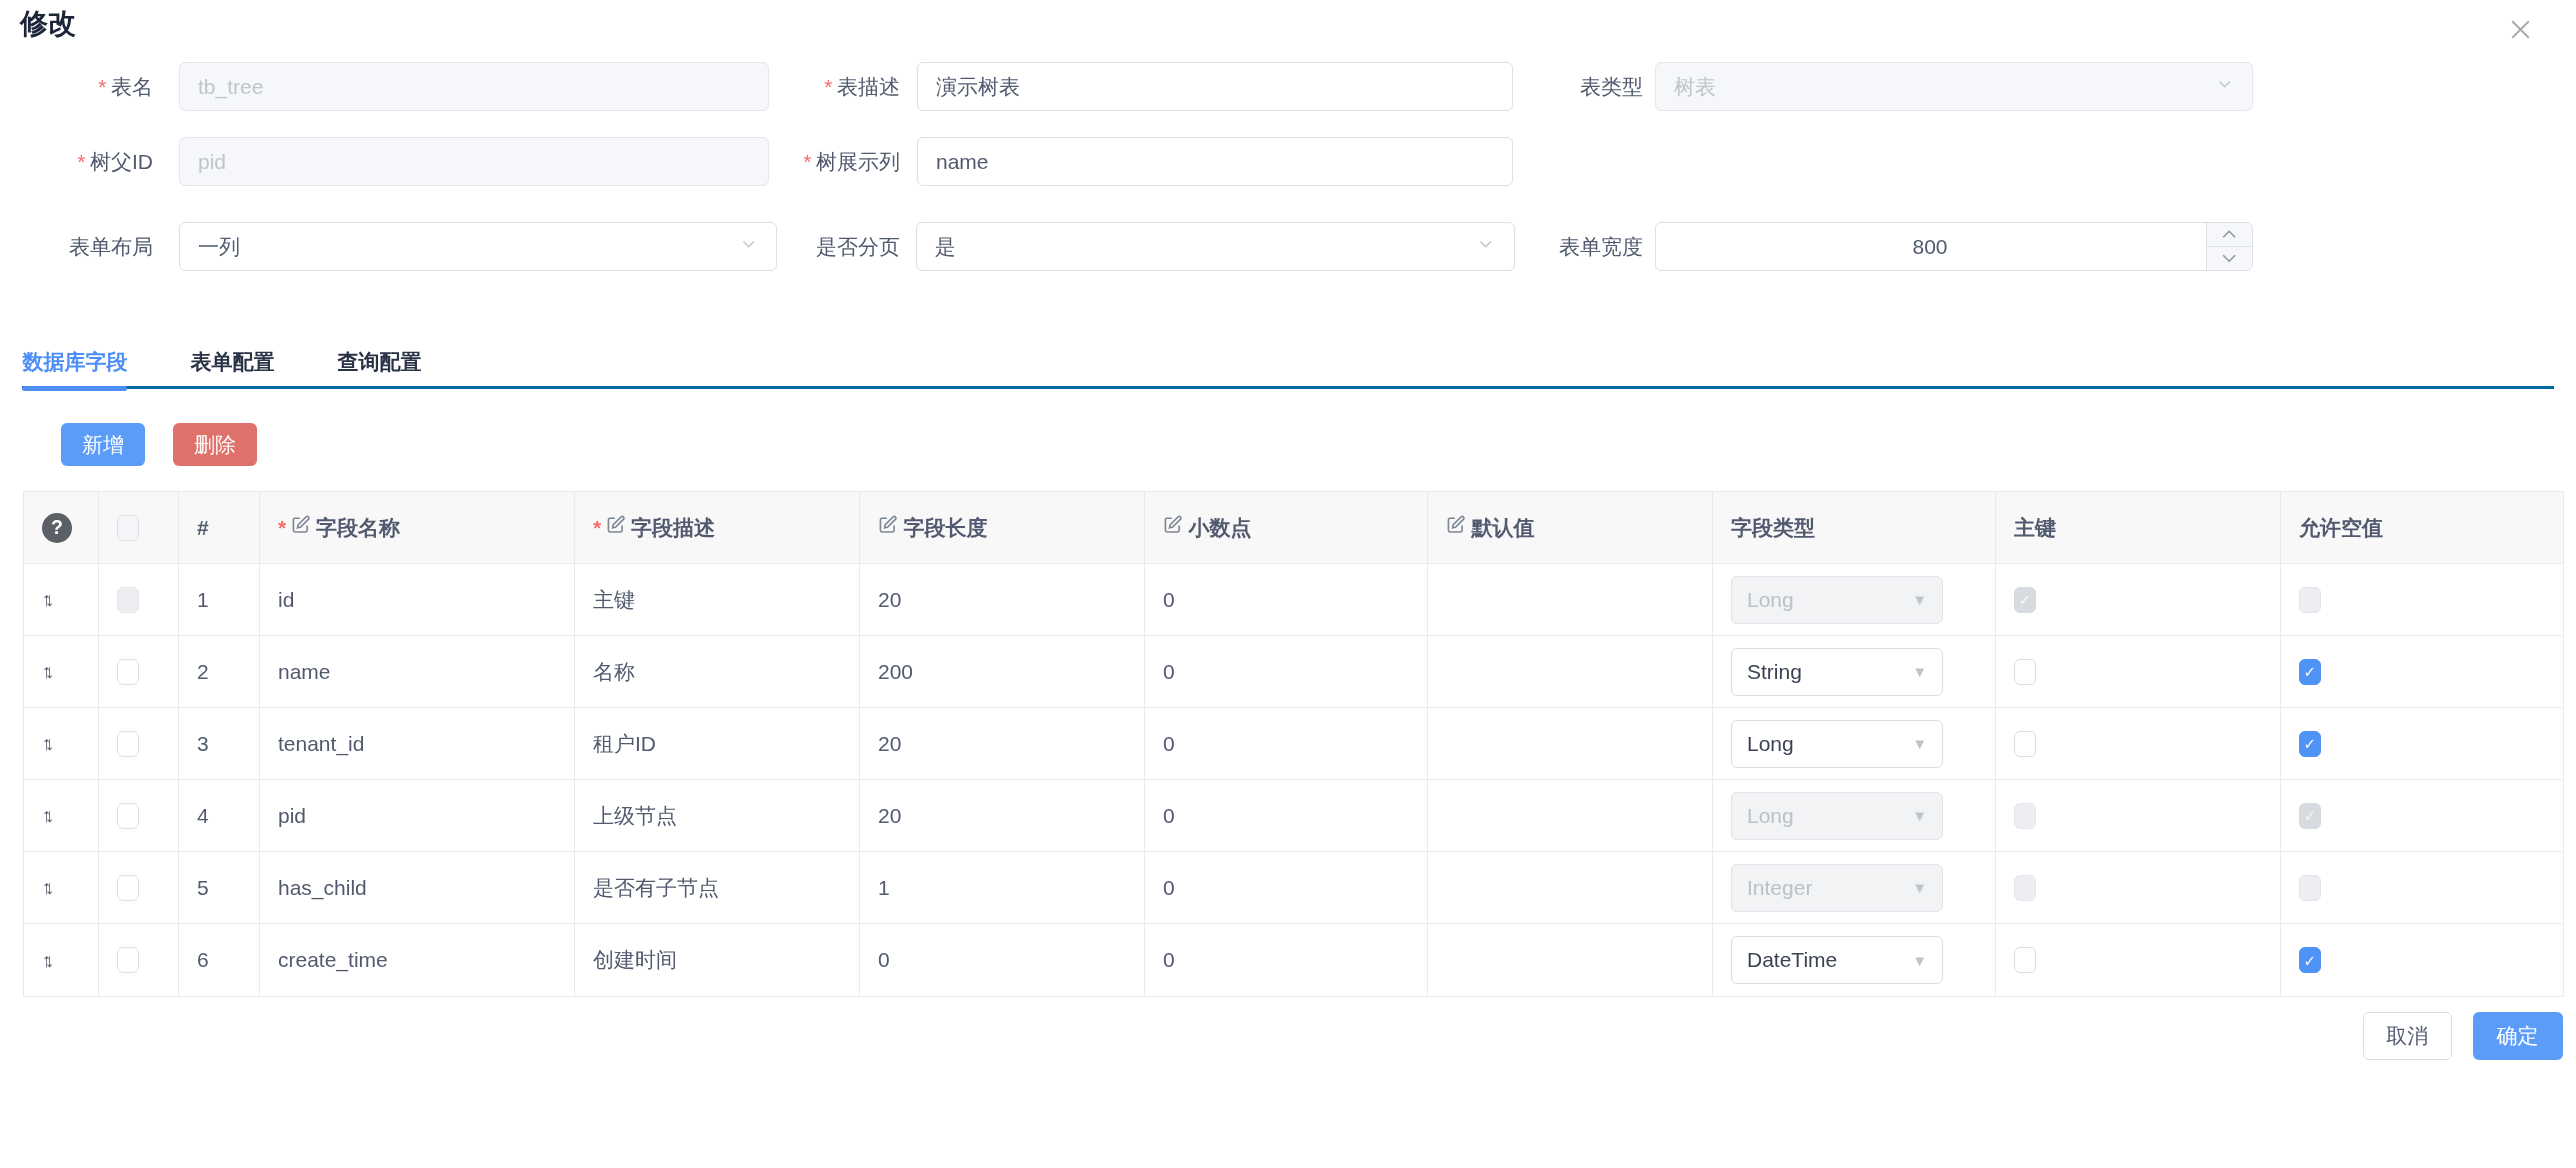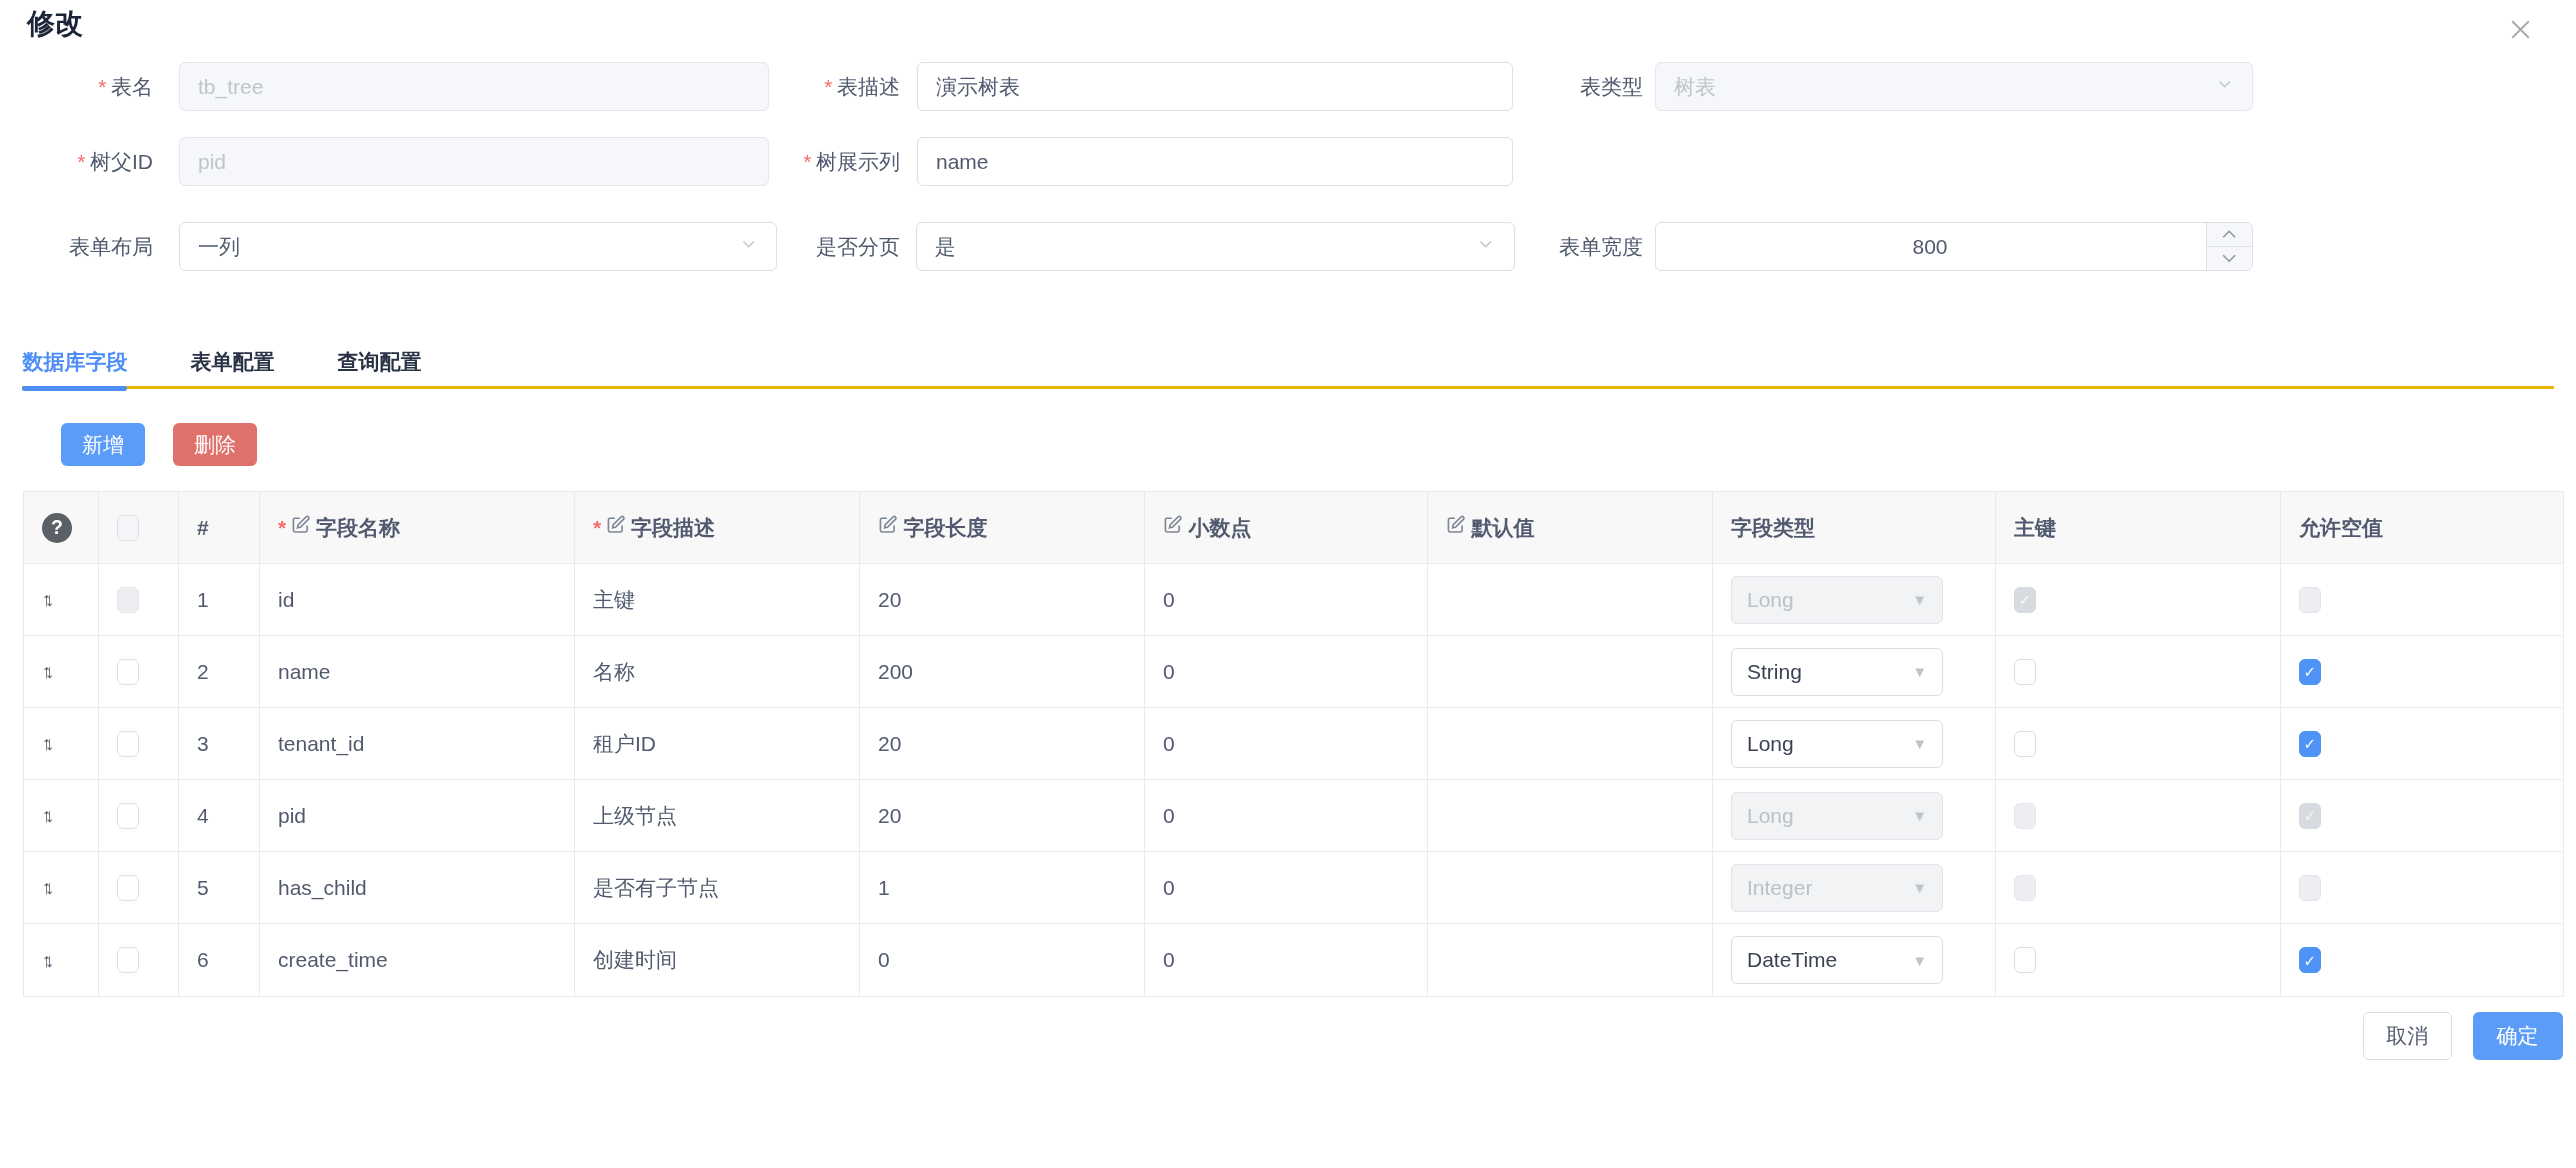--- a/index.html
+++ b/index.html
@@ -1,19 +1,19 @@
 <!DOCTYPE html>
 <html style="font-size:12px"><head>
 <meta charset="utf-8">
 <style>
   * { margin:0; padding:0; box-sizing:border-box; }
   html,body { width:2576px; height:1168px; background:#fff; overflow:hidden;
     font-family:"Liberation Sans","DejaVu Sans",sans-serif; }
 
-  .dialog-title { position:absolute; left:27px; top:4.5px; font-size:28px; font-weight:600; color:#1c2438; }
+  .dialog-title { position:absolute; left:20px; top:4.5px; font-size:28px; font-weight:600; color:#1c2438; }
   .close-btn { position:absolute; top:13.4px; right:39px; width:33px; height:33px; display:flex;
     align-items:center; justify-content:center; cursor:pointer; }
 
   
   .fitem { position:absolute; height:65px; display:flex; align-items:center; }
   .flabel { flex:none; text-align:right; font-size:21px; color:#515a6e; white-space:nowrap; }
   .req { font-style:normal; color:#f56c6c; margin-right:4.5px; font-size:21px; }
   .ctl { height:49px; border:1.5px solid #dcdfe6; border-radius:6px; background:#fff;
     display:flex; align-items:center; padding:0 18px; font-size:21px; color:#515a6e; }
   input.ctl { outline:none; width:100%; }
@@ -23,21 +23,21 @@
   .numwrap { position:relative; padding:9px; overflow:hidden; }
   .numwrap input { border:none; outline:none; height:100%; width:100%; text-align:center;
     font-size:21px; color:#515a6e; padding-right:48px; background:transparent; }
   .stepper { position:absolute; right:0; top:0; bottom:0; width:46px; border-left:1.5px solid #dcdfe6;
     display:flex; flex-direction:column; background:#f5f7fa; }
   .step { flex:1; display:flex; align-items:center; justify-content:center; cursor:pointer; color:#909399; }
   .step-up { border-bottom:1.5px solid #dcdfe6; }
 
   
   .tabs { position:absolute; left:22.4px; right:22.4px; top:338px; height:51px;
-    border-bottom:3px solid #eab308; display:flex; align-items:flex-start; }
+    border-bottom:3px solid #0369a1; display:flex; align-items:flex-start; }
   .tab { font-size:21px; font-weight:600; color:#2a3246; margin-right:63px; position:relative;
     height:48px; display:flex; align-items:center; cursor:pointer; }
   .tab.active { color:#4d8df6; }
   .tab.active::after { content:""; position:absolute; left:0; right:0; bottom:-4.5px; height:4.5px;
     background:#4d8df6; border-radius:2.2px; }
 
   
   .toolbar { position:absolute; left:23px; top:423px; display:flex; }
   .btn { height:43px; border:none; border-radius:6px; font-size:21px; color:#fff;
     display:inline-flex; align-items:center; padding:0 21px; cursor:pointer;

